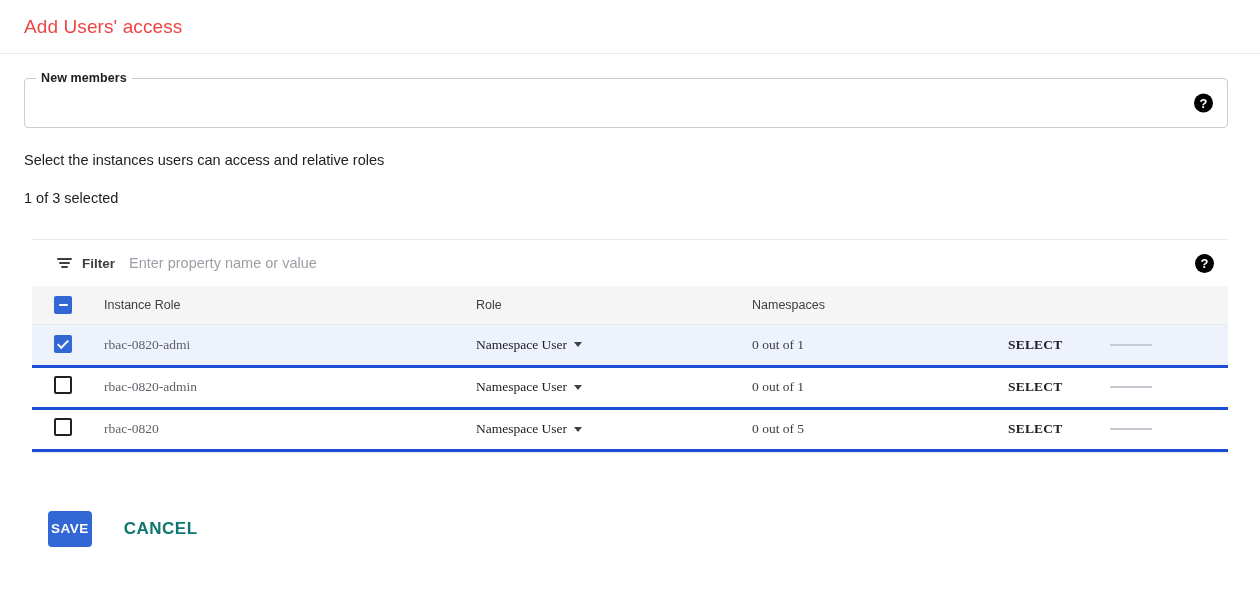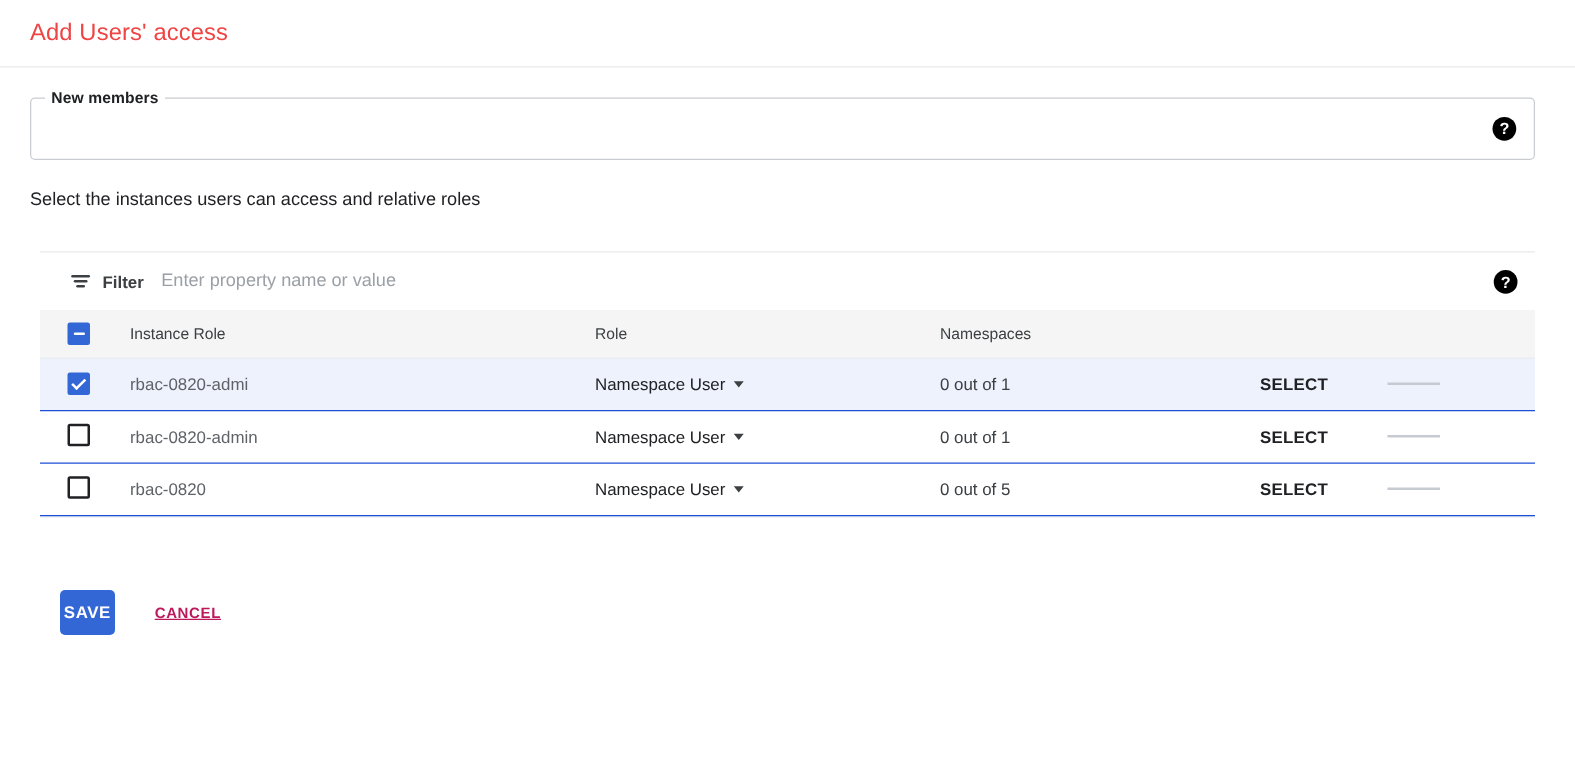--- a/index.html
+++ b/index.html
@@ -202,21 +202,22 @@
     border-bottom: 1px solid #e8eaed;
   }
   thead th {
     font-size: 12.5px;
     color: #3c4043;
     font-weight: 400;
     vertical-align: middle;
   }
   tbody tr {
     height: 42px;
-    border-bottom: 1px solid #1d4ed8;
+    border-bottom: 3px solid #1d4ed8;
+    font-family: Liberation Serif, serif;
   }
   tbody tr.selected { background: #eef2fd; }
   tbody td {
     font-size: 13.5px;
     color: #3c4043;
     vertical-align: middle;
   }
   td.cell-name  { color: #5f6368; }
   td.cell-ns    { color: #3c4043; }
   .role-cell {
@@ -304,48 +305,48 @@
     padding: 0 3px;
     font-size: 13.5px;
     font-weight: 700;
     letter-spacing: 0.5px;
     font-family: "Liberation Sans", sans-serif;
     cursor: pointer;
   }
   .btn-text {
     background: transparent;
     border: none;
-    color: #be185d;
+    color: #0f766e;
     height: 36px;
     padding: 0 10px;
-    font-size: 12px;
+    font-size: 17px;
     font-weight: 700;
     letter-spacing: 0.5px;
     font-family: "Liberation Sans", sans-serif;
     cursor: pointer;
-    text-decoration: underline;
   }
 </style>
 </head>
 <body>
 
 <div class="page-header">
   <div class="page-title">Add Users' access</div>
 </div>
 
 <div class="content">
 
   <div class="field-wrap">
     <div class="outlined-field">
       <span class="field-legend">New members</span>
       <span class="field-help help-dot">?</span>
     </div>
   </div>
 
   <div class="desc">Select the instances users can access and relative roles</div>
+  <div class="count-line">1 of 3 selected</div>
 
   <div class="table-card">
 
     <div class="filter-bar">
       <span class="filter-icon">
         <i></i>
           <i></i>
           <i></i>
       </span>
       <span class="filter-label">Filter</span>

